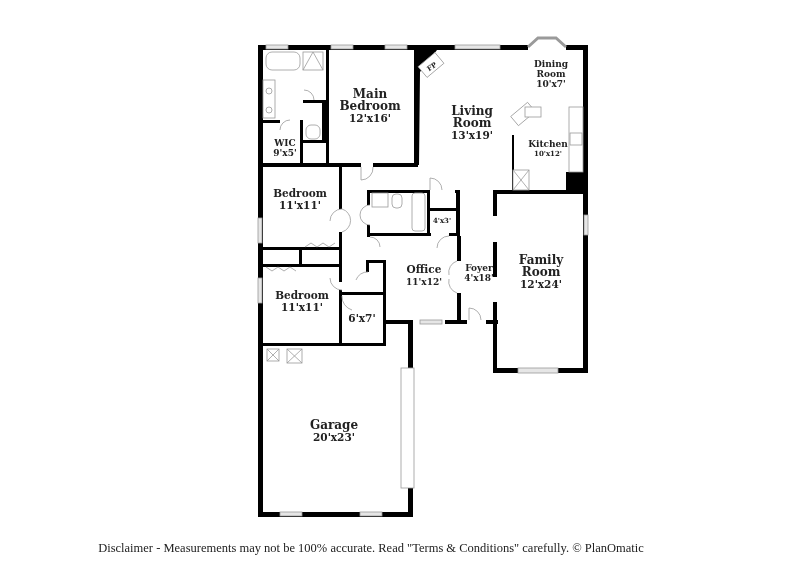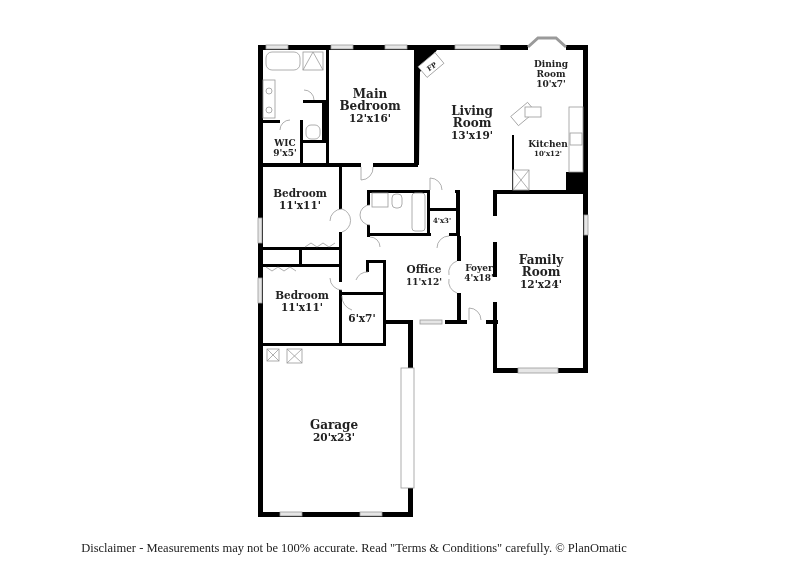--- a/index.html
+++ b/index.html
@@ -9,21 +9,21 @@
   .win { fill: #e6e6e6; stroke: #9a9a9a; stroke-width: 0.8; }
   .fixture { fill: #fff; stroke: #9a9a9a; stroke-width: 0.8; }
   .door { fill: none; stroke: #9a9a9a; stroke-width: 0.8; }
   .lbl { font-family: "DejaVu Serif", "Liberation Serif", serif; font-weight: bold; fill: #222; text-anchor: middle; }
   .lbl-lg { font-size: 12px; }
   .lbl-md { font-size: 10.5px; }
   .lbl-sm { font-size: 9px; }
   .lbl-xs { font-size: 7px; }
   .disclaimer {
     position: absolute; left: 0; width: 708px; top: 541px; text-align: center;
-    font-family: "Liberation Serif", "DejaVu Serif", serif; font-size: 12.5px; color: #222;
+    font-family: "Liberation Serif", "DejaVu Serif", serif; font-size: 12.5px; color: #222; padding-left: 17px;
   }
 </style>
 </head>
 <body>
 
 <svg id="plan" width="800" height="582" viewBox="0 0 800 582">
 
   <g>
 
     <rect class="wall" x="258" y="45" width="270" height="5"></rect>

